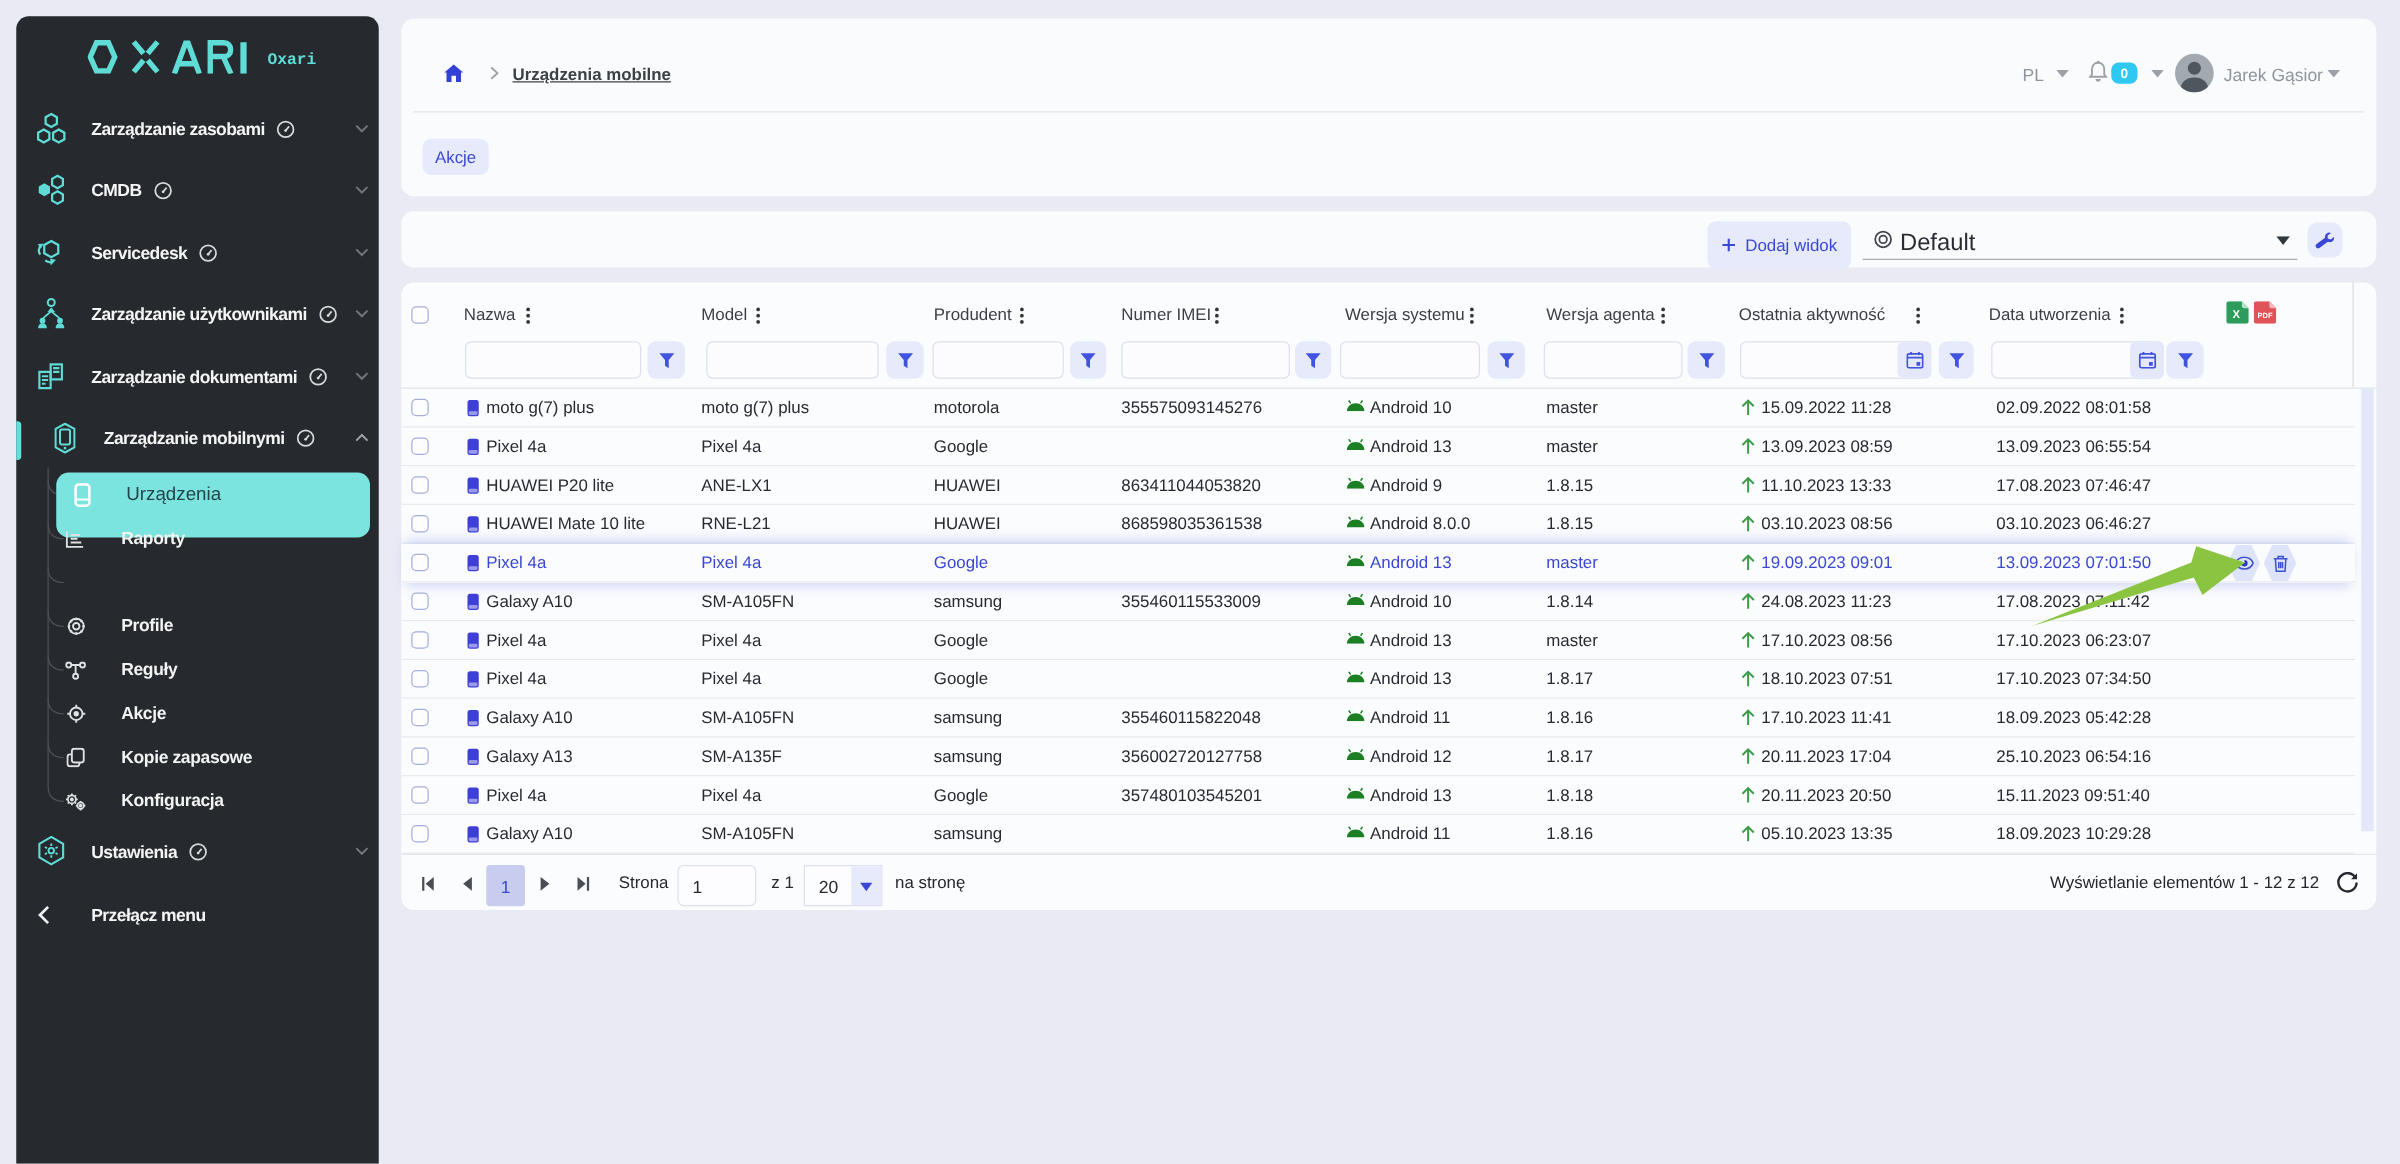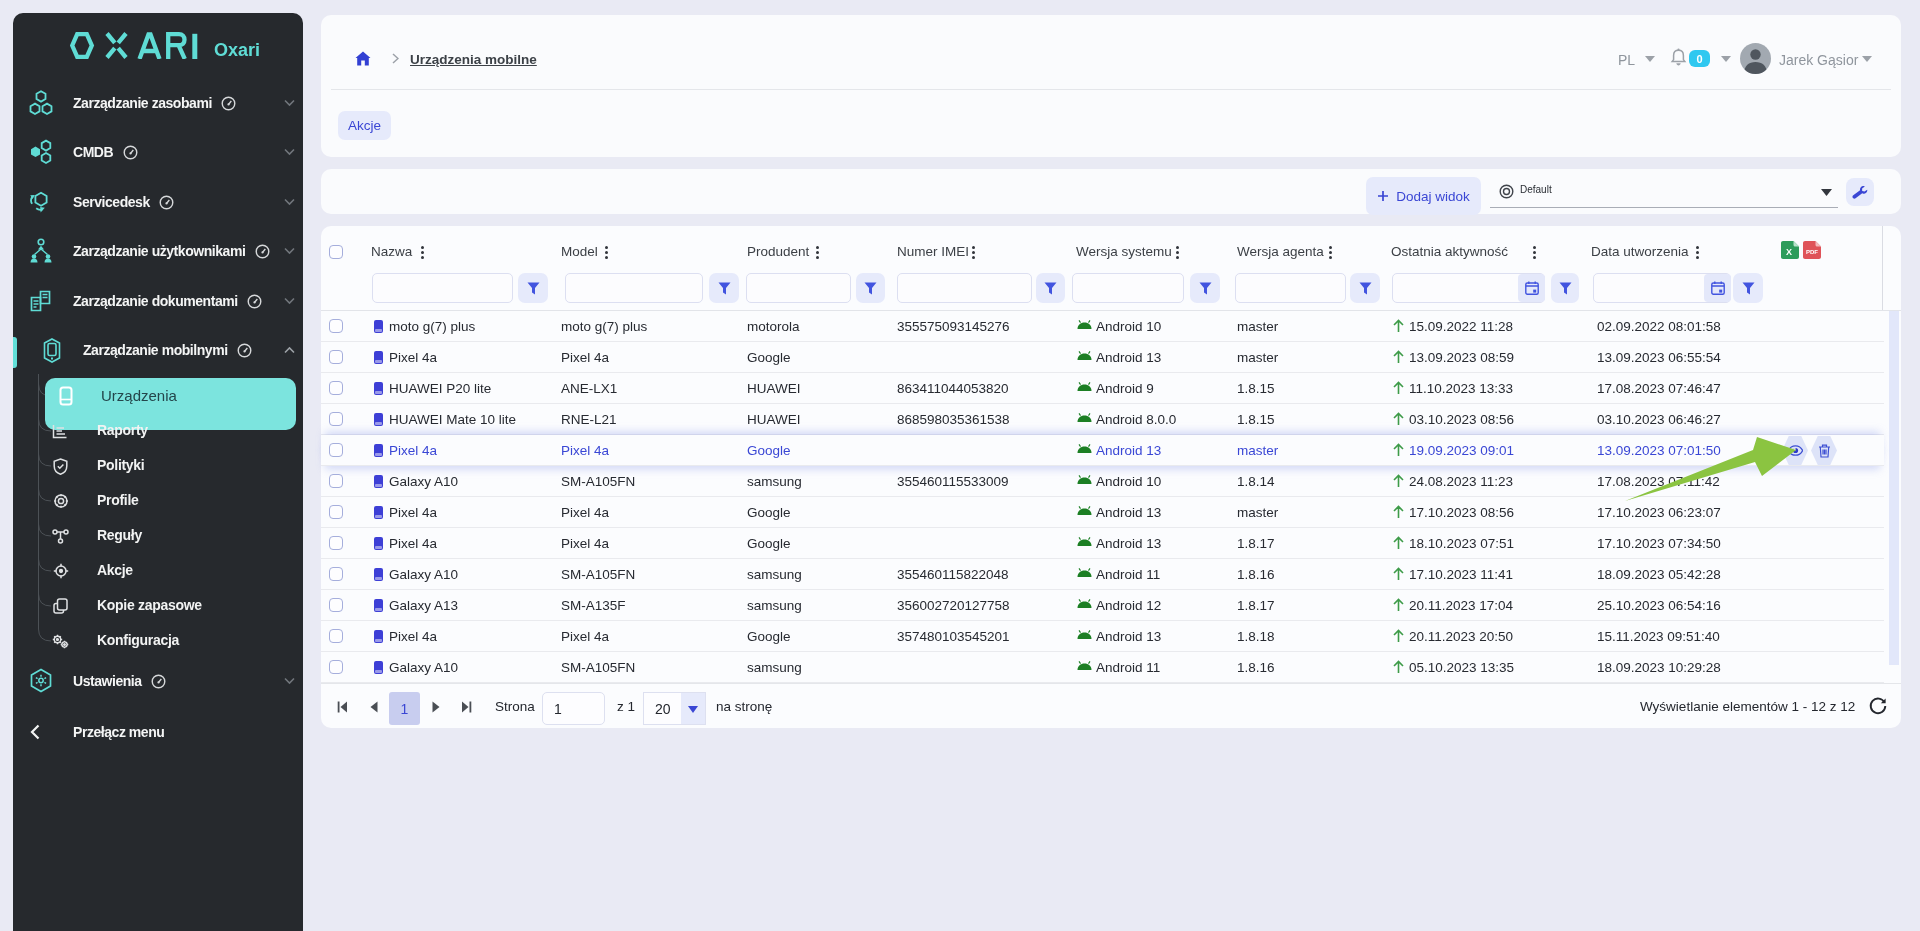--- a/index.html
+++ b/index.html
@@ -79,21 +79,21 @@
 
 <div id="sidebar">
 
   <svg class="abs" style="left:57px; top:19px;" width="128" height="27" viewBox="0 0 128 27" fill="none" stroke="#5FDCD5" stroke-width="4.3">
     <path d="M7.2 2.2 L16.8 2.2 L21.8 13.5 L16.8 24.8 L7.2 24.8 L2.2 13.5 Z"></path>
     <path d="M37 1.5 L44.8 10.8 M56 1.5 L48.2 10.8 M37 25.5 L44.8 16.2 M56 25.5 L48.2 16.2"></path>
     <path d="M69.5 27 L78.5 2.5 L80.5 2.5 L89.5 27 M74 19 L85.5 19"></path>
     <path d="M98.2 27 L98.2 2.2 L109 2.2 C112.5 2.2 114.5 4.4 114.5 7.7 C114.5 11 112.5 13.2 109 13.2 L98.2 13.2 M108.5 13.2 L114.8 27"></path>
     <path d="M124.8 1.8 L124.8 27" stroke-width="5"></path>
   </svg>
-  <div class="abs" style="left:201px; top:27px; color:#5FDCD5; font-size:18px; font-weight:700;">Oxari</div>
+  <div class="abs" style="left:201px; top:27px; color:#5FDCD5; font-size:13px; font-weight:700;font-family:Liberation Mono, monospace;">Oxari</div>
 
   <div class="mitem" style="top:70px;">
     <svg class="mi-icon" viewBox="0 0 26 28">
         <g stroke="#5FDCD5" stroke-width="1.8" fill="none">
       <path d="M13 2.2 L17.5 4.8 L17.5 10 L13 12.6 L8.5 10 L8.5 4.8 Z"></path>
       <path d="M7 14.6 L11.5 17.2 L11.5 22.4 L7 25 L2.5 22.4 L2.5 17.2 Z"></path>
       <path d="M19 14.6 L23.5 17.2 L23.5 22.4 L19 25 L14.5 22.4 L14.5 17.2 Z"></path>
     </g>
       </svg>
     <div class="mi-label">Zarządzanie zasobami <svg class="gauge" width="15" height="15" viewBox="0 0 16 16">
@@ -220,29 +220,20 @@
 
   <div class="mitem" style="top:401px; height:34px;">
     <svg class="abs" style="left:39px; top:10px;" width="16" height="15" viewBox="0 0 16 15">
         <g stroke="#DFE1E3" stroke-width="1.5" fill="none">
       <path d="M1.5 1 L1.5 13.5 L14.5 13.5"></path>
           <path d="M4.5 4 L12 4 M4.5 7 L10 7 M4.5 10 L13 10"></path>
         </g>
       </svg>
     <div class="sub-label abs" style="left:84px; top:8px;">Raporty</div>
   </div>
-  <div class="mitem" style="top:436px; height:34px;">
-    <svg class="abs" style="left:40px; top:9px;" width="15" height="17" viewBox="0 0 15 17">
-        <g stroke="#DFE1E3" stroke-width="1.5" fill="none">
-      <path d="M7.5 1 L13.8 3.2 L13.8 8 C13.8 12.5 11.2 15 7.5 16.2 C3.8 15 1.2 12.5 1.2 8 L1.2 3.2 Z"></path>
-      <path d="M4.8 8.2 L6.8 10.2 L10.4 6.4"></path>
-        </g>
-      </svg>
-    <div class="sub-label abs" style="left:84px; top:8px;">Polityki</div>
-  </div>
   <div class="mitem" style="top:471px; height:34px;">
     <svg class="abs" style="left:40px; top:9px;" width="16" height="16" viewBox="0 0 16 16">
       <g stroke="#DFE1E3" stroke-width="1.5" fill="none">
       <circle cx="8" cy="8" r="2.6"></circle>
       <path d="M8 1.2 L8 3.2 M8 12.8 L8 14.8 M1.2 8 L3.2 8 M12.8 8 L14.8 8 M3.2 3.2 L4.6 4.6 M11.4 11.4 L12.8 12.8 M12.8 3.2 L11.4 4.6 M4.6 11.4 L3.2 12.8"></path>
       <circle cx="8" cy="8" r="6"></circle>
         </g>
       </svg>
     <div class="sub-label abs" style="left:84px; top:8px;">Profile</div>
   </div>
@@ -354,21 +345,21 @@
 </div>
 
 <div class="card" id="card2">
   <div class="btn-lav" style="left:1045px; top:8px; width:115px; height:38px;"><svg width="12" height="12" viewBox="0 0 12 12" style="margin-right:7px;">
         <path d="M6 1 L6 11 M1 6 L11 6" stroke="#3A46D4" stroke-width="1.7"></path>
       </svg>Dodaj widok</div>
   <svg class="abs" style="left:1178px; top:15px;" width="15" height="15" viewBox="0 0 15 15">
     <circle cx="7.5" cy="7.5" r="6.3" stroke="#40444B" stroke-width="1.4" fill="none"></circle>
     <circle cx="7.5" cy="7.5" r="3" stroke="#40444B" stroke-width="1.4" fill="none"></circle>
   </svg>
-  <div style="position:absolute; left:1199px; top:15px; font-size:10px; color:#2A2E34;">Default</div>
+  <div style="position:absolute; left:1199px; top:15px; font-size:19px; color:#2A2E34;">Default</div>
   <div style="position:absolute; left:1169px; top:38px; width:348px; border-top:1px solid #A9ADB6;"></div>
   <svg class="abs" style="left:1500px; top:20px;" width="11" height="7" viewBox="0 0 11 7">
       <path d="M0 0 L11 0 L5.5 7 Z" fill="#33373E"></path>
     </svg>
   <div class="btn-lav" style="left:1525px; top:9px; width:28px; height:28px; border-radius:8px;">
     <svg width="16" height="16" viewBox="0 0 16 16">
       <path d="M10.2 1.6 C8.7 2 7.6 3.4 7.6 5 C7.6 5.4 7.7 5.8 7.8 6.2 L1.8 12.2 C1 13 1 14.2 1.8 15 L1.9 15 C2.7 15.7 3.8 15.6 4.5 14.9 L10.4 9 C10.8 9.1 11.2 9.2 11.6 9.2 C13.5 9.2 15 7.7 15 5.8 C15 5.4 14.9 5 14.8 4.7 L12.4 7 L10 6.6 L9.6 4.2 L12 1.8 C11.4 1.6 10.8 1.5 10.2 1.6 Z" fill="#3A46D4" transform="rotate(8 8 8)"></path>
     </svg>
   </div>
 </div>

